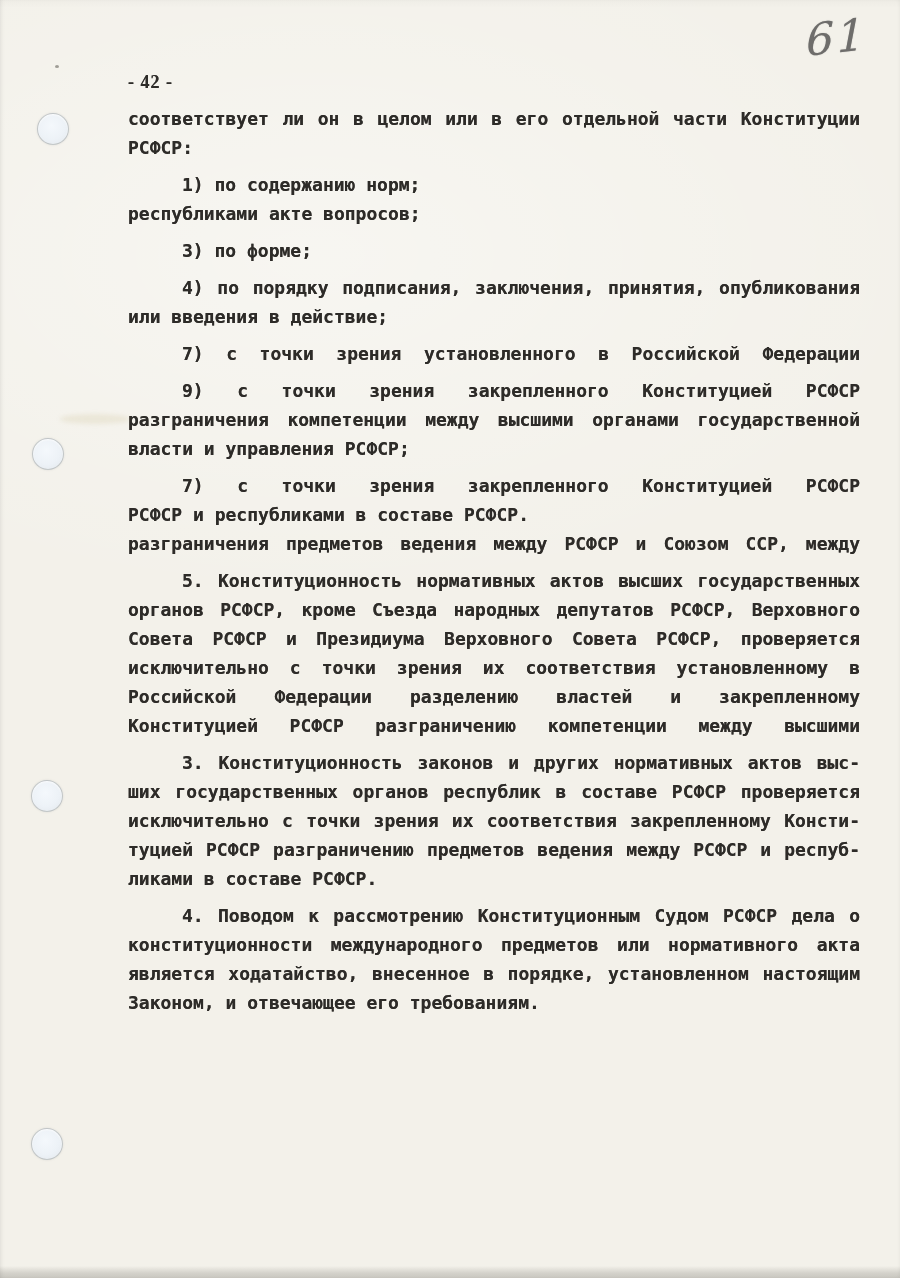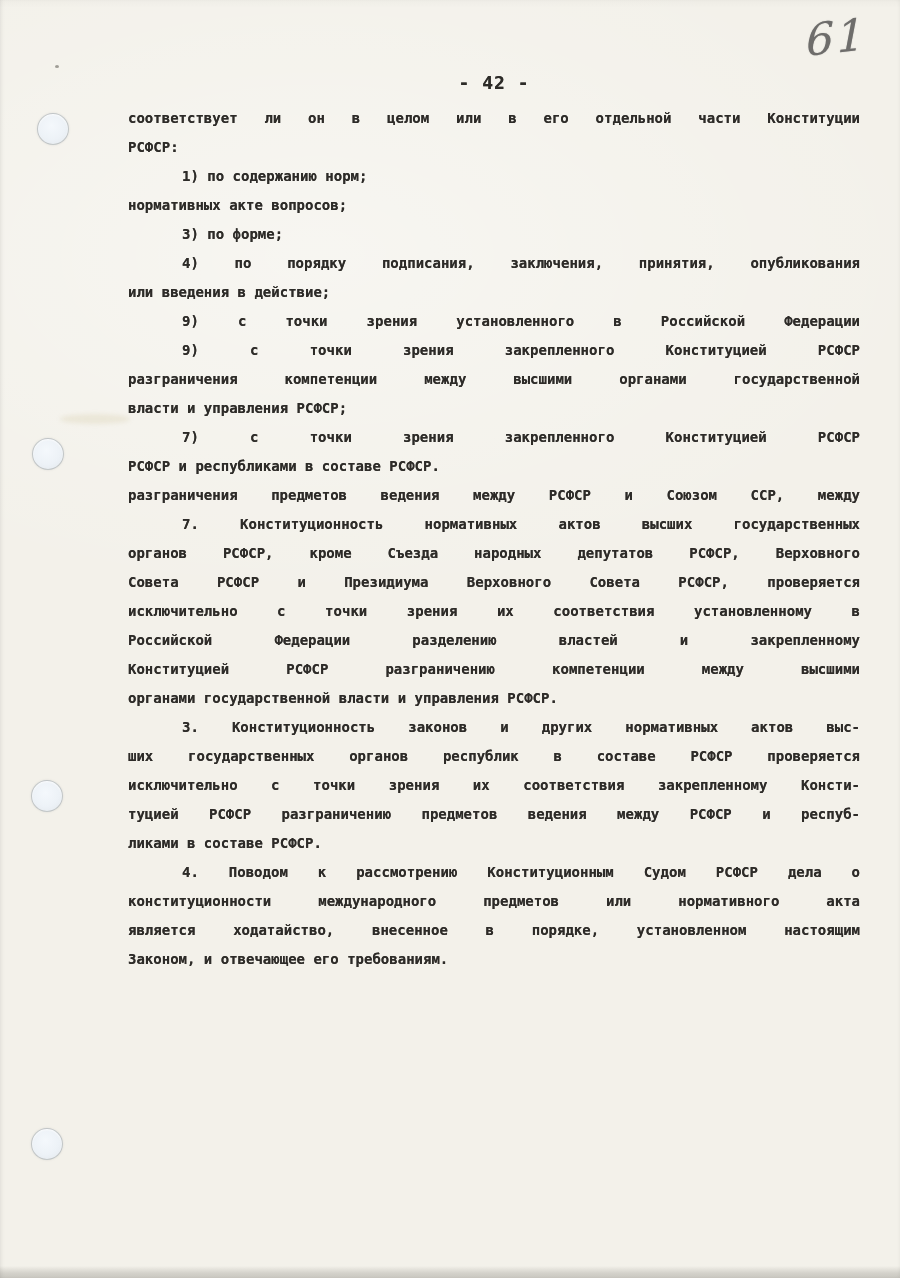--- a/index.html
+++ b/index.html
@@ -30,47 +30,48 @@
     color: #6e6d6b;
     transform: rotate(-6deg) skewX(-6deg);
     letter-spacing: 3px;
     text-shadow: 0 0 1px rgba(110,109,107,0.5);
   }
   
   .pageno {
     position: absolute;
     left: 128px; top: 72px;
     width: 732px;
-    text-align: center;
+    text-align: left;
     font-size: 18px;
     font-weight: bold;
     color: #2d2b28;
     text-shadow: 0 0 0.6px rgba(45,43,40,0.75);
     letter-spacing: 1px;
+    font-family: Liberation Serif, serif;
   }
   
   .body-text {
     position: absolute;
     left: 128px; top: 104px;
     width: 732px;
-    font-size: 14px;
+    font-size: 18px;
     font-weight: bold;
     line-height: 29px;
     color: #2d2b28;
     text-shadow: 0 0 0.6px rgba(45,43,40,0.75);
   }
   .line {
     text-align: justify;
     text-align-last: justify;
     white-space: normal;
     height: 29px;
     overflow: visible;
   }
   .line.last { text-align-last: left; }
-  .line.indent { padding-left: 54px; }
+  .line.indent { padding-left: 54px; margin-top: 8px; }
   
   .hole {
     position: absolute;
     width: 30px; height: 30px;
     border-radius: 50%;
     background: radial-gradient(circle at 45% 40%, #f4f8fc 0%, #edf2f7 55%, #e7ecf1 80%);
     border: 1px solid rgba(160,164,162,0.55);
     box-shadow: inset 0 1px 2px rgba(255,255,255,0.8), 0 0 2px rgba(150,150,150,0.25);
   }
   
@@ -99,50 +100,49 @@
 
   <div class="body-text" id="body-text" style="color: rgb(45, 43, 40);">
       <div>
         <div class="line">соответствует ли он в целом или в его отдельной части Конституции</div>
         <div class="line last">РСФСР:</div>
       </div>
       <div>
         <div class="line last indent">1) по содержанию норм;</div>
       </div>
       <div>
-        <div class="line last">нормативных акте вопросов;</div>
+        <div class="line last">республиками акте вопросов;</div>
       </div>
       <div>
         <div class="line last indent">3) по форме;</div>
       </div>
       <div>
         <div class="line indent">4) по порядку подписания, заключения, принятия, опубликования</div>
         <div class="line last">или введения в действие;</div>
       </div>
       <div>
-        <div class="line indent">9) с точки зрения установленного в Российской Федерации</div>
+        <div class="line indent">7) с точки зрения установленного в Российской Федерации</div>
       </div>
       <div>
         <div class="line indent">9) с точки зрения закрепленного Конституцией РСФСР</div>
         <div class="line">разграничения компетенции между высшими органами государственной</div>
         <div class="line last">власти и управления РСФСР;</div>
       </div>
       <div>
         <div class="line indent">7) с точки зрения закрепленного Конституцией РСФСР</div>
         <div class="line last">РСФСР и республиками в составе РСФСР.</div>
         <div class="line">разграничения предметов ведения между РСФСР и Союзом ССР, между</div>
       </div>
       <div>
-        <div class="line indent">7. Конституционность нормативных актов высших государственных</div>
+        <div class="line indent">5. Конституционность нормативных актов высших государственных</div>
         <div class="line">органов РСФСР, кроме Съезда народных депутатов РСФСР, Верховного</div>
         <div class="line">Совета РСФСР и Президиума Верховного Совета РСФСР, проверяется</div>
         <div class="line">исключительно с точки зрения их соответствия установленному в</div>
         <div class="line">Российской Федерации разделению властей и закрепленному</div>
         <div class="line">Конституцией РСФСР разграничению компетенции между высшими</div>
-        <div class="line last">органами государственной власти и управления РСФСР.</div>
       </div>
       <div>
         <div class="line indent">3. Конституционность законов и других нормативных актов выс-</div>
         <div class="line">ших государственных органов республик в составе РСФСР проверяется</div>
         <div class="line">исключительно с точки зрения их соответствия закрепленному Консти-</div>
         <div class="line">туцией РСФСР разграничению предметов ведения между РСФСР и респуб-</div>
         <div class="line last">ликами в составе РСФСР.</div>
       </div>
       <div>
         <div class="line indent">4. Поводом к рассмотрению Конституционным Судом РСФСР дела о</div>

